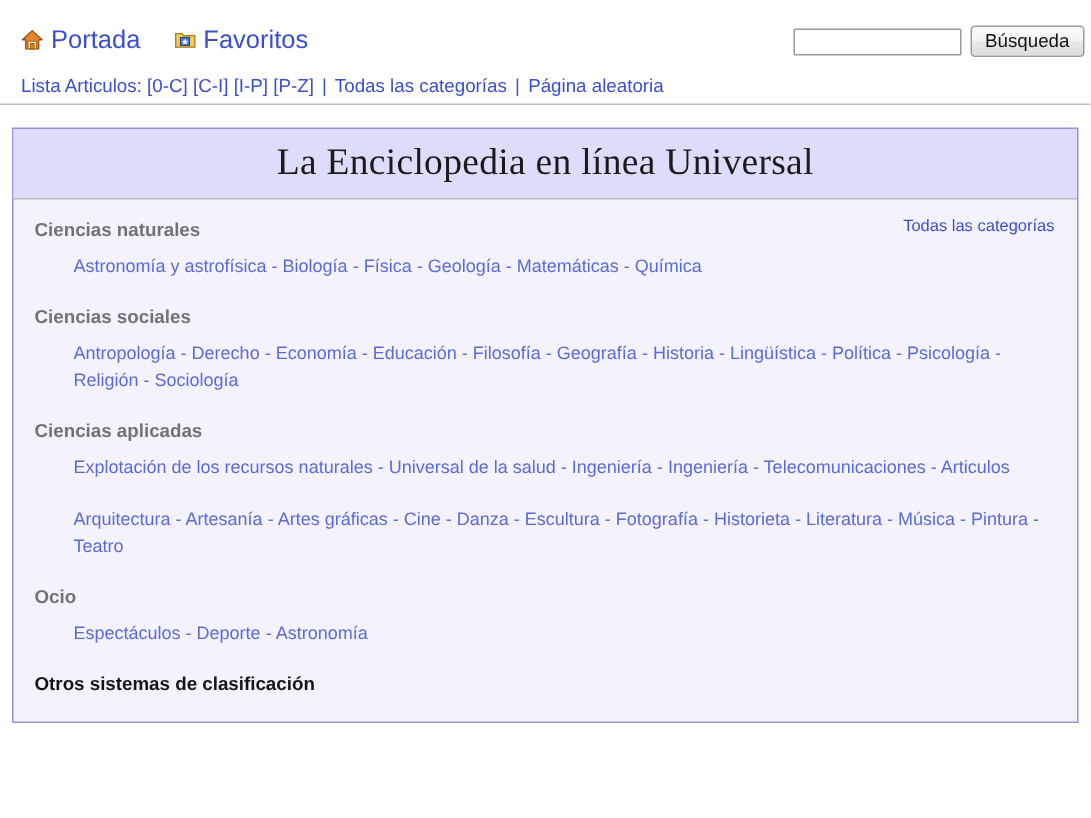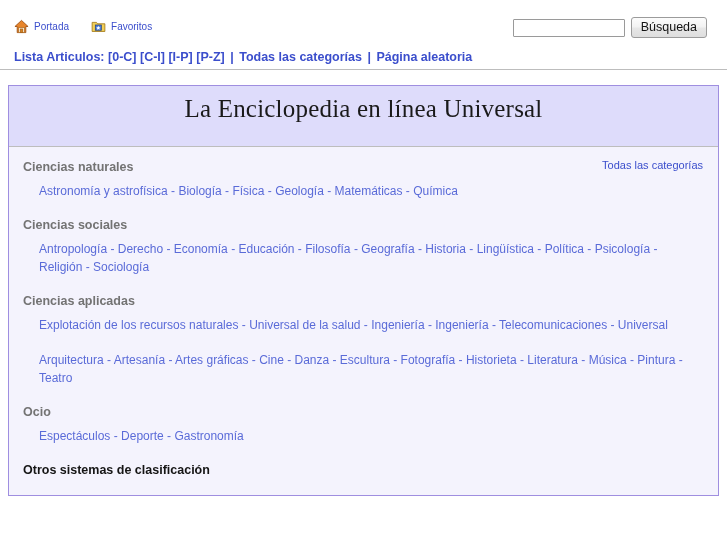--- a/index.html
+++ b/index.html
@@ -28,38 +28,38 @@
     top: 19px;
     display: flex;
     align-items: center;
     gap: 22px;
   }
   .toolbar-link {
     display: flex;
     align-items: center;
     gap: 5px;
     color: #3b4ecc;
-    font-size: 10px;
+    font-size: 17px;
     text-decoration: none;
     line-height: 14px;
     white-space: nowrap;
   }
   .toolbar-link .label { color: #3b4ecc; }
 
   .icon16 {
     width: 15px;
     height: 15px;
     display: inline-block;
     flex: 0 0 auto;
     line-height: 0;
   }
 
   #toolbar-right {
     position: absolute;
-    right: 20px;
+    right: 4px;
     top: 17px;
     display: flex;
     align-items: center;
     gap: 6px;
   }
   #search-input {
     width: 112px;
     height: 18px;
     box-sizing: border-box;
     border: 1px solid #9a9a9a;
@@ -90,36 +90,35 @@
     line-height: 24px;
     padding: 0 0 0 14px;
     border-bottom: 1px solid #bdbdbd;
     font-size: 12.5px;
     color: #3b4ecc;
     white-space: nowrap;
   }
   #navstrip a, #navstrip .sep, #navstrip .lead {
     color: #3b4ecc;
     text-decoration: none;
-    font-weight: bold;
   }
   #navstrip .sep { color: #3b4ecc; padding: 0 2px; }
 
   
   #content-box {
     margin: 15px 8px 0 8px;
     border: 1px solid #9f8ee0;
     background: #f4f3fd;
     box-sizing: border-box;
   }
   #title-banner {
     background: #dedcfb;
     border-bottom: 1px solid #bdbdbd;
     text-align: center;
-    padding: 8px 0 23px 0;
+    padding: 8px 0 9px 0;
   }
   #page-title {
     font-family: "Liberation Serif", serif;
     font-size: 25px;
     color: #1a1a1a;
     line-height: 29px;
     letter-spacing: 0.2px;
   }
 
   #content-body {
@@ -143,21 +142,21 @@
   .section-heading {
     font-size: 12.5px;
     font-weight: bold;
     color: #737373;
     line-height: 16px;
     margin: 0 0 7px 0;
   }
   .section-heading.plain { color: #151515; }
 
   .section-items {
-    margin: 0 0 0 16px;
+    margin: 0 0 0 26px;
     font-size: 12px;
     color: #5a6bd8;
     line-height: 18px;
     max-width: 660px;
   }
   .section-items a {
     color: #5a6bd8;
     text-decoration: none;
   }
   .section-items .dash { color: #5a6bd8; }
@@ -225,28 +224,28 @@
         <div class="section">
           <div class="section-heading">Ciencias naturales</div>
           <div class="section-items"><a href="#">Astronomía y astrofísica</a><span class="dash"> - </span><a href="#">Biología</a><span class="dash"> - </span><a href="#">Física</a><span class="dash"> - </span><a href="#">Geología</a><span class="dash"> - </span><a href="#">Matemáticas</a><span class="dash"> - </span><a href="#">Química</a></div>
         </div>
         <div class="section">
           <div class="section-heading">Ciencias sociales</div>
           <div class="section-items"><a href="#">Antropología</a><span class="dash"> - </span><a href="#">Derecho</a><span class="dash"> - </span><a href="#">Economía</a><span class="dash"> - </span><a href="#">Educación</a><span class="dash"> - </span><a href="#">Filosofía</a><span class="dash"> - </span><a href="#">Geografía</a><span class="dash"> - </span><a href="#">Historia</a><span class="dash"> - </span><a href="#">Lingüística</a><span class="dash"> - </span><a href="#">Política</a><span class="dash"> - </span><a href="#">Psicología</a><span class="dash"> - </span><a href="#">Religión</a><span class="dash"> - </span><a href="#">Sociología</a></div>
         </div>
         <div class="section">
           <div class="section-heading">Ciencias aplicadas</div>
-          <div class="section-items"><a href="#">Explotación de los recursos naturales</a><span class="dash"> - </span><a href="#">Universal de la salud</a><span class="dash"> - </span><a href="#">Ingeniería</a><span class="dash"> - </span><a href="#">Ingeniería</a><span class="dash"> - </span><a href="#">Telecomunicaciones</a><span class="dash"> - </span><a href="#">Universal</a></div>
+          <div class="section-items"><a href="#">Explotación de los recursos naturales</a><span class="dash"> - </span><a href="#">Universal de la salud</a><span class="dash"> - </span><a href="#">Ingeniería</a><span class="dash"> - </span><a href="#">Ingeniería</a><span class="dash"> - </span><a href="#">Telecomunicaciones</a><span class="dash"> - </span><a href="#">Articulos</a></div>
         </div>
         <div class="section">
           <div class="section-items"><a href="#">Arquitectura</a><span class="dash"> - </span><a href="#">Artesanía</a><span class="dash"> - </span><a href="#">Artes gráficas</a><span class="dash"> - </span><a href="#">Cine</a><span class="dash"> - </span><a href="#">Danza</a><span class="dash"> - </span><a href="#">Escultura</a><span class="dash"> - </span><a href="#">Fotografía</a><span class="dash"> - </span><a href="#">Historieta</a><span class="dash"> - </span><a href="#">Literatura</a><span class="dash"> - </span><a href="#">Música</a><span class="dash"> - </span><a href="#">Pintura</a><span class="dash"> - </span><a href="#">Teatro</a></div>
         </div>
         <div class="section">
           <div class="section-heading">Ocio</div>
-          <div class="section-items"><a href="#">Espectáculos</a><span class="dash"> - </span><a href="#">Deporte</a><span class="dash"> - </span><a href="#">Gastronomía</a></div>
+          <div class="section-items"><a href="#">Espectáculos</a><span class="dash"> - </span><a href="#">Deporte</a><span class="dash"> - </span><a href="#">Astronomía</a></div>
         </div>
         <div class="section section-last">
           <div class="section-heading plain">Otros sistemas de clasificación</div>
         </div>
       </div>
   </div>
 
 </div>
 
 </body></html>

